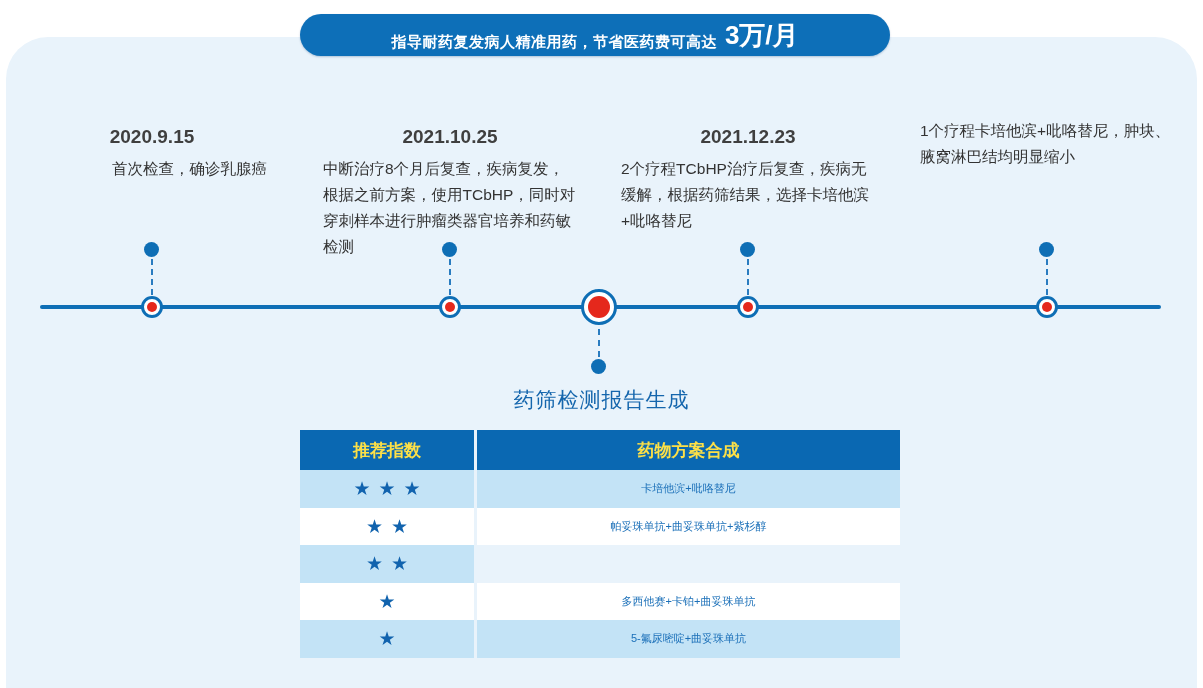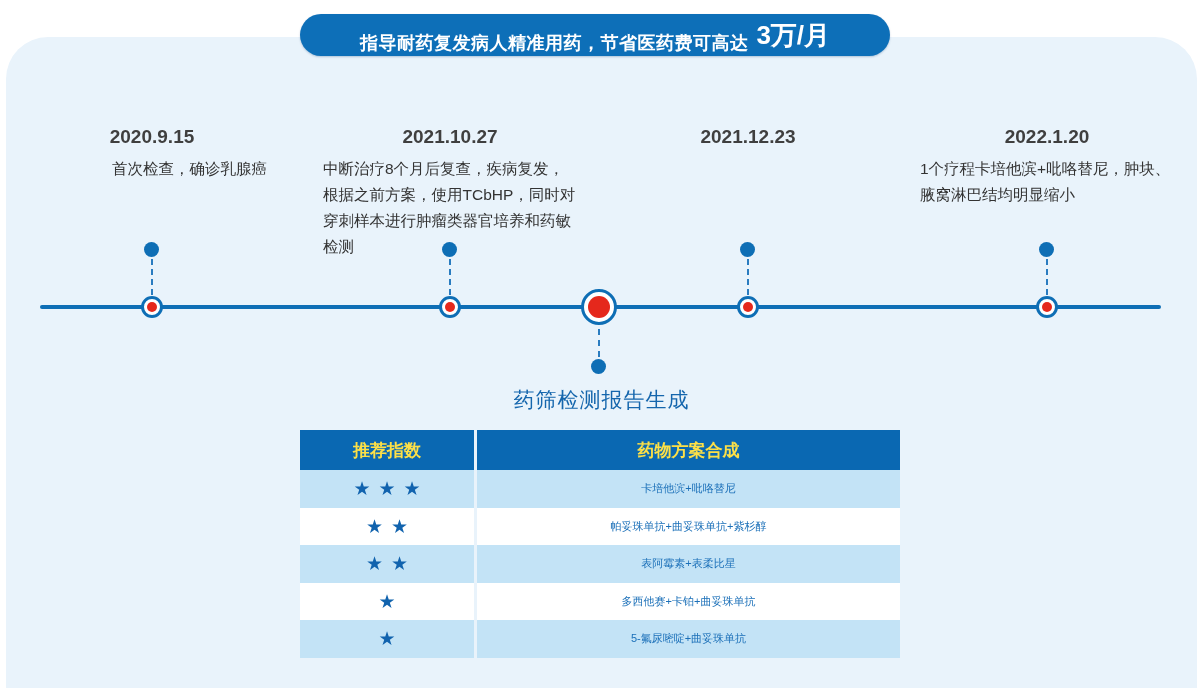--- a/index.html
+++ b/index.html
@@ -17,21 +17,21 @@
   }
   *{margin:0;padding:0;box-sizing:border-box;}
   body{font-family:"Liberation Sans","DejaVu Sans",sans-serif;background:#fff;}
   .canvas{position:relative;width:1203px;height:688px;background:#fff;overflow:hidden;}
   .panel{position:absolute;left:6px;top:37px;width:1191px;height:651px;
          background:var(--panel-bg);border-radius:42px 42px 0 0;}
   .banner{position:absolute;left:300px;top:14px;width:590px;height:42px;
           background:var(--banner-bg);border-radius:21px;display:flex;
           align-items:center;justify-content:center;gap:8px;color:#fff;font-weight:bold;
           box-shadow:0 1px 2px rgba(0,60,120,.25);}
-  .banner .txt{font-size:18px;letter-spacing:.5px;margin-top:15px;}
+  .banner .txt{font-size:15px;letter-spacing:.5px;margin-top:15px;}
   .banner .hl{font-size:26px;}
   .event{position:absolute;top:118px;}
   .event .date{font-size:19px;font-weight:bold;color:var(--date-color);
                text-align:center;margin-bottom:8px;margin-top:8px;}
   .event .desc{font-size:15.5px;color:var(--body-color);line-height:26px;text-align:left;}
   .event .desc.center{text-align:right;}
   .tl-line{position:absolute;left:40px;top:305px;width:1121px;height:4px;
            background:var(--accent);border-radius:2px;}
   .dot{position:absolute;width:15px;height:15px;border-radius:50%;background:var(--accent);}
   .dash{position:absolute;width:0;border-left:2px dashed #2a7cc0;}
@@ -65,28 +65,28 @@
   <div class="banner">
     <span class="txt">指导耐药复发病人精准用药，节省医药费可高达</span>
     <span class="hl">3万/月</span>
   </div>
 
   <div class="event" style="left:37px;width:230px;">
     <div class="date">2020.9.15</div>
     <div class="desc center">首次检查，确诊乳腺癌</div>
   </div>
   <div class="event" style="left:323px;width:254px;">
-    <div class="date">2021.10.27</div>
+    <div class="date">2021.10.25</div>
     <div class="desc">中断治疗8个月后复查，疾病复发，根据之前方案，使用TCbHP，同时对穿刺样本进行肿瘤类器官培养和药敏检测</div>
   </div>
   <div class="event" style="left:621px;width:254px;">
     <div class="date">2021.12.23</div>
+    <div class="desc">2个疗程TCbHP治疗后复查，疾病无缓解，根据药筛结果，选择卡培他滨+吡咯替尼</div>
   </div>
   <div class="event" style="left:920px;width:254px;">
-    <div class="date">2022.1.20</div>
     <div class="desc">1个疗程卡培他滨+吡咯替尼，肿块、腋窝淋巴结均明显缩小</div>
   </div>
 
   <div class="tl-line"></div>
 
   <div class="dot" style="left:144px;top:242px;"></div>
   <div class="dash" style="left:151px;top:259px;height:36px;"></div>
   <div class="dot" style="left:442px;top:242px;"></div>
   <div class="dash" style="left:449px;top:259px;height:36px;"></div>
   <div class="dot" style="left:740px;top:242px;"></div>
@@ -127,21 +127,20 @@
       <div class="td c2 plan">卡培他滨+吡咯替尼</div>
     </div>
     <div class="trow">
       <div class="td c1 stars">★★</div>
       <div class="gap"></div>
       <div class="td c2 plan">帕妥珠单抗+曲妥珠单抗+紫杉醇</div>
     </div>
     <div class="trow alt">
       <div class="td c1 stars">★★</div>
       <div class="gap"></div>
-      <div class="td c2 plan">表阿霉素+表柔比星</div>
     </div>
     <div class="trow">
       <div class="td c1 stars">★</div>
       <div class="gap"></div>
       <div class="td c2 plan">多西他赛+卡铂+曲妥珠单抗</div>
     </div>
     <div class="trow alt">
       <div class="td c1 stars">★</div>
       <div class="gap"></div>
       <div class="td c2 plan">5-氟尿嘧啶+曲妥珠单抗</div>

